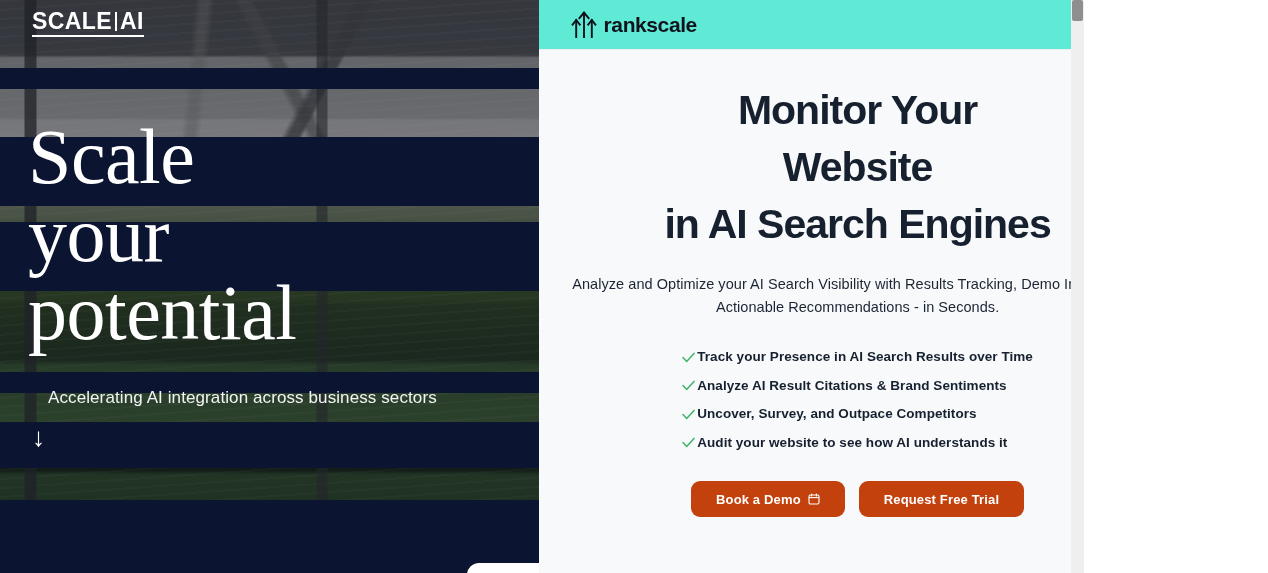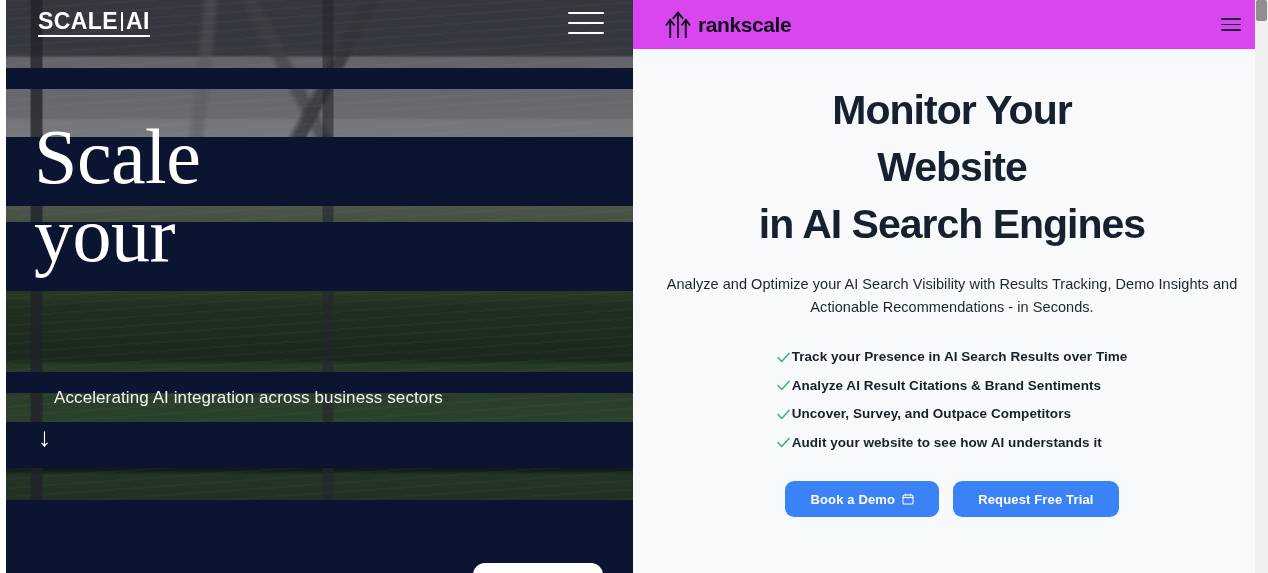--- a/index.html
+++ b/index.html
@@ -2,21 +2,21 @@
 <html><head>
 <meta charset="utf-8">
 <style>
   * { margin:0; padding:0; box-sizing:border-box; }
   html, body {
     width:1268px; height:573px;
     overflow:hidden;
     font-family:"Liberation Sans", sans-serif;
     background:#ffffff;
   }
-  .screen { position:relative; width:1268px; height:573px; display:flex;padding-left:6px; }
+  .screen { position:relative; width:1084px; height:573px; display:flex; }
 
   
   .left-panel {
     position:relative;
     width:630px; height:573px;
     overflow:hidden;
     background:#0b1430;
   }
   
   .photo-bg {
@@ -105,21 +105,21 @@
     background:#ffffff; border-radius:12px; z-index:7;
   }
 
   
   .right-panel {
     position:relative; width:638px; height:573px;
     background:#f7f9fb; overflow:hidden;
   }
   .rs-header {
     position:absolute; top:0; left:0; width:638px; height:50px;
-    background:#d946ef; border-bottom:1px solid #eceff3;
+    background:#5eead4; border-bottom:1px solid #eceff3;
     display:flex; align-items:center; justify-content:space-between;
     padding:0 30px 0 32px;
   }
   .rs-brand { display:flex; align-items:center; gap:7px; }
   .rs-mark { width:26px; height:27px; display:block; }
   .rs-name {
     font-size:21px; font-weight:700; color:#10121c;
     letter-spacing:-.4px; line-height:1;
   }
   .burger-dark { width:20px; height:13px; display:flex; flex-direction:column;
@@ -144,21 +144,21 @@
     display:inline-block; text-align:left;
   }
   .rs-feature {
     display:flex; align-items:center; gap:2px;
     font-size:13.5px; font-weight:600; color:#16202e;
     line-height:28.5px; letter-spacing:.05px;
   }
   .check { width:13px; height:11px; flex:0 0 13px; display:block; }
   .rs-ctas { margin-top:24px; display:flex; justify-content:center; gap:14px; }
   .cta {
-    background:#3b82f6; color:#ffffff;
+    background:#c2410c; color:#ffffff;
     border:none; border-radius:9px;
     height:36px; padding:0 25px;
     font-family:"Liberation Sans", sans-serif;
     font-size:13px; font-weight:700; letter-spacing:.15px;
     display:inline-flex; align-items:center; gap:7px;
     cursor:pointer;
   }
   .cal-icon { width:12px; height:12px; display:block; }
 
   
@@ -196,20 +196,21 @@
       <div class="burger-light">
         <span></span>
         <span></span>
         <span></span>
       </div>
     </div>
 
     <div class="hero-text">
       <div class="hero-line">Scale</div>
       <div class="hero-line">your</div>
+      <div class="hero-line">potential</div>
     </div>
 
     <div class="hero-sub">Accelerating AI integration across business sectors</div>
     <div class="hero-arrow">↓</div>
 
     <div class="bottom-pill"></div>
   </div>
 
   <div class="right-panel">
 

